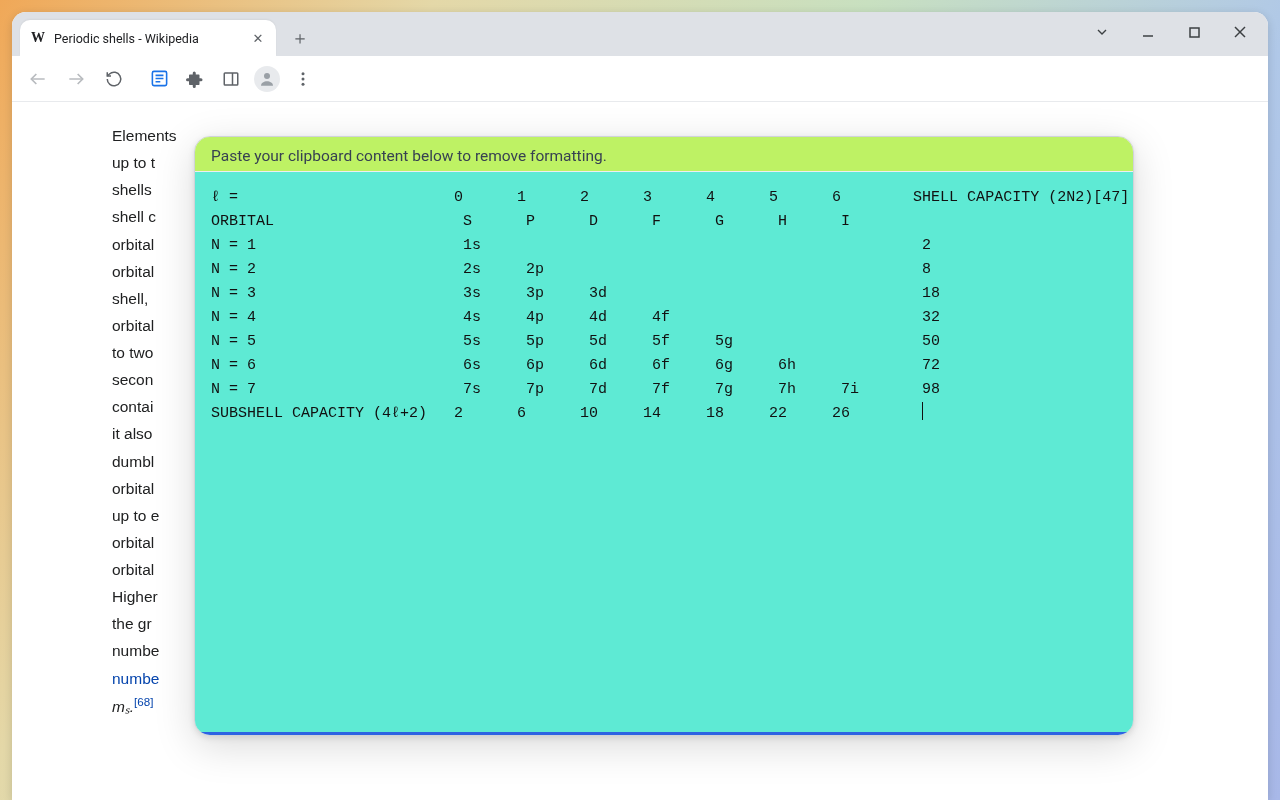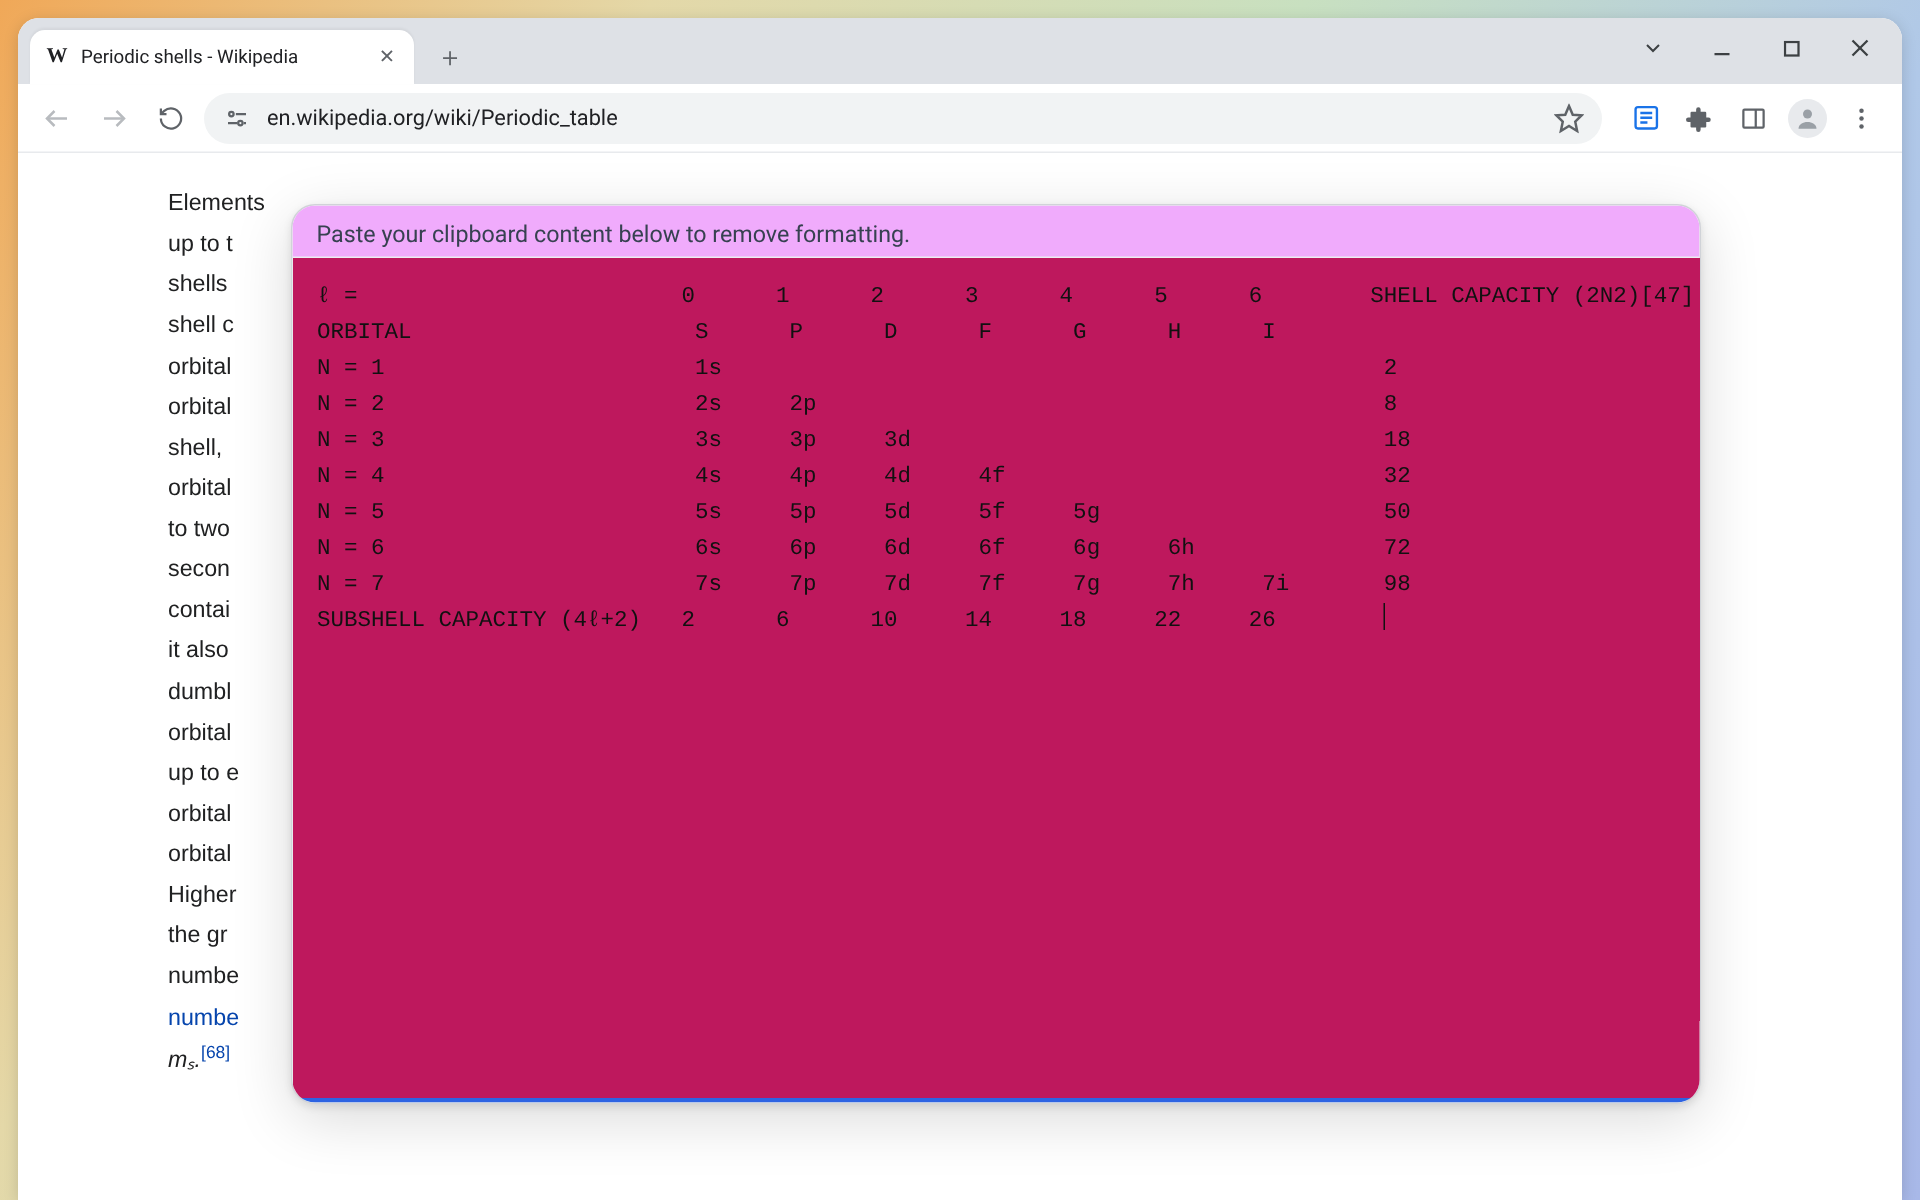--- a/index.html
+++ b/index.html
@@ -114,26 +114,26 @@
   .pbtn svg { width: 20px; height: 20px; }
   .more-btn {
     position:absolute; right: 14px; top: 12px;
     width: 26px; height:26px; border: 2px solid #222; border-radius:50%;
     display:flex; align-items:center; justify-content:center;
     cursor:pointer;
   }
   .more-btn span { font-size: 14px; letter-spacing: 1px; line-height:0; font-weight:bold;}
   .panel-sub {
     padding: 10px 16px 6px 16px;
-    font-size: 15.5px; color:#374151; background:#f0abfc;
+    font-size: 15.5px; color:#374151; background:#bef264;
     border-bottom: 1px solid #eceef1;
   }
   .editor {
     flex:1;
-    background:#be185d;
+    background:#5eead4;
     padding: 14px 16px;
     font-family: "SFMono-Regular", Consolas, "Liberation Mono", Menlo, monospace;
     font-size: 15px; line-height: 1.6;
     color:#111;
     white-space: pre;
     overflow:auto;
     border-bottom: 3px solid #2d63e2;
     position: relative;
   }
   .cursor {
@@ -190,38 +190,20 @@
       <svg width="20" height="20" viewBox="0 0 24 24" fill="none" stroke="currentColor" stroke-width="2">
           <line x1="4" y1="12" x2="20" y2="12"></line>
           <polyline points="14 6 20 12 14 18"></polyline>
         </svg>
     </div>
     <div class="ticon">
       <svg width="18" height="18" viewBox="0 0 24 24" fill="none" stroke="currentColor" stroke-width="2">
           <path d="M3 12a9 9 0 1 0 3-6.7L3 8"></path>
           <polyline points="3 3 3 8 8 8"></polyline>
         </svg>
-    </div>
-    <div class="omnibox">
-      <span class="site-btn">
-        <svg width="18" height="18" viewBox="0 0 24 24" fill="none" stroke="#5f6368" stroke-width="2">
-            <circle cx="7" cy="8" r="2"></circle>
-            <line x1="11" y1="8" x2="20" y2="8"></line>
-            <circle cx="15" cy="16" r="2"></circle>
-            <line x1="4" y1="16" x2="12" y2="16"></line>
-            <line x1="18" y1="16" x2="20" y2="16"></line>
-          </svg>
-      </span>
-      <span>en.wikipedia.org/wiki/Periodic_table</span>
-      <span style="flex:1"></span>
-      <span class="site-btn">
-        <svg width="20" height="20" viewBox="0 0 24 24" fill="none" stroke="#5f6368" stroke-width="2">
-            <polygon points="12 2 15 9 22 9.5 17 14.5 18.5 22 12 18 5.5 22 7 14.5 2 9.5 9 9"></polygon>
-          </svg>
-      </span>
     </div>
     <div class="right-icons">
       <div class="ticon" style="color:#1a73e8">
         <svg width="19" height="19" viewBox="0 0 24 24" fill="none" stroke="currentColor" stroke-width="2">
             <rect x="3" y="3" width="18" height="18" rx="2"></rect>
             <line x1="7" y1="8" x2="17" y2="8"></line>
             <line x1="7" y1="12" x2="17" y2="12"></line>
             <line x1="7" y1="16" x2="13" y2="16"></line>
           </svg>
       </div>

